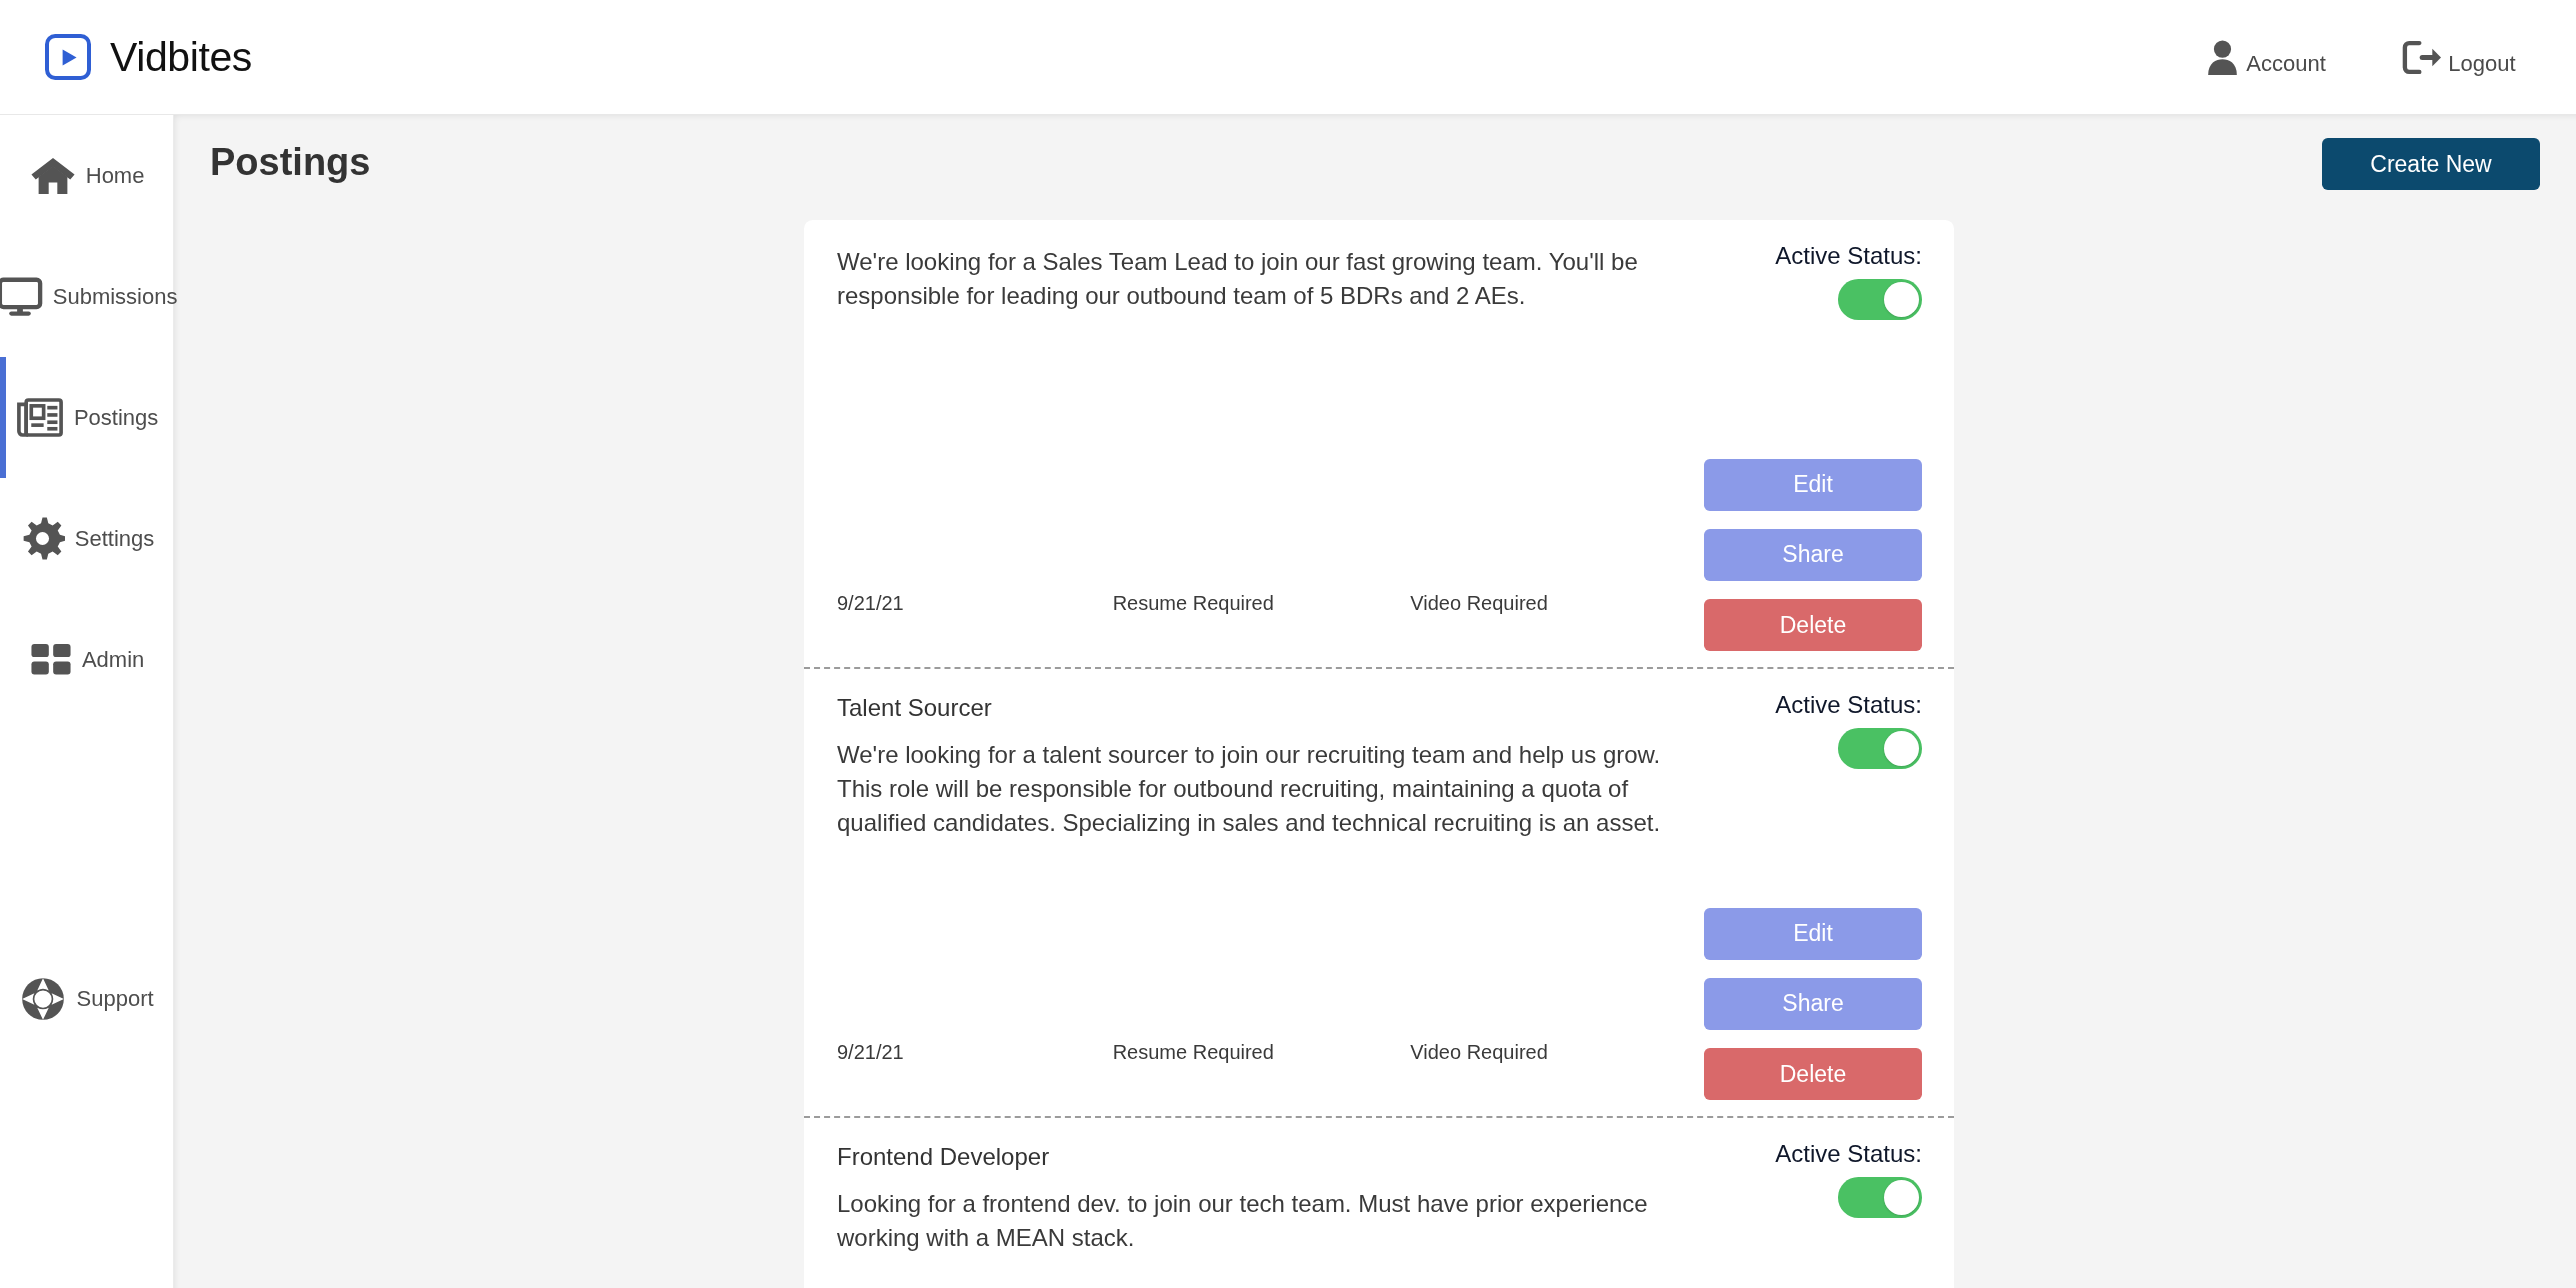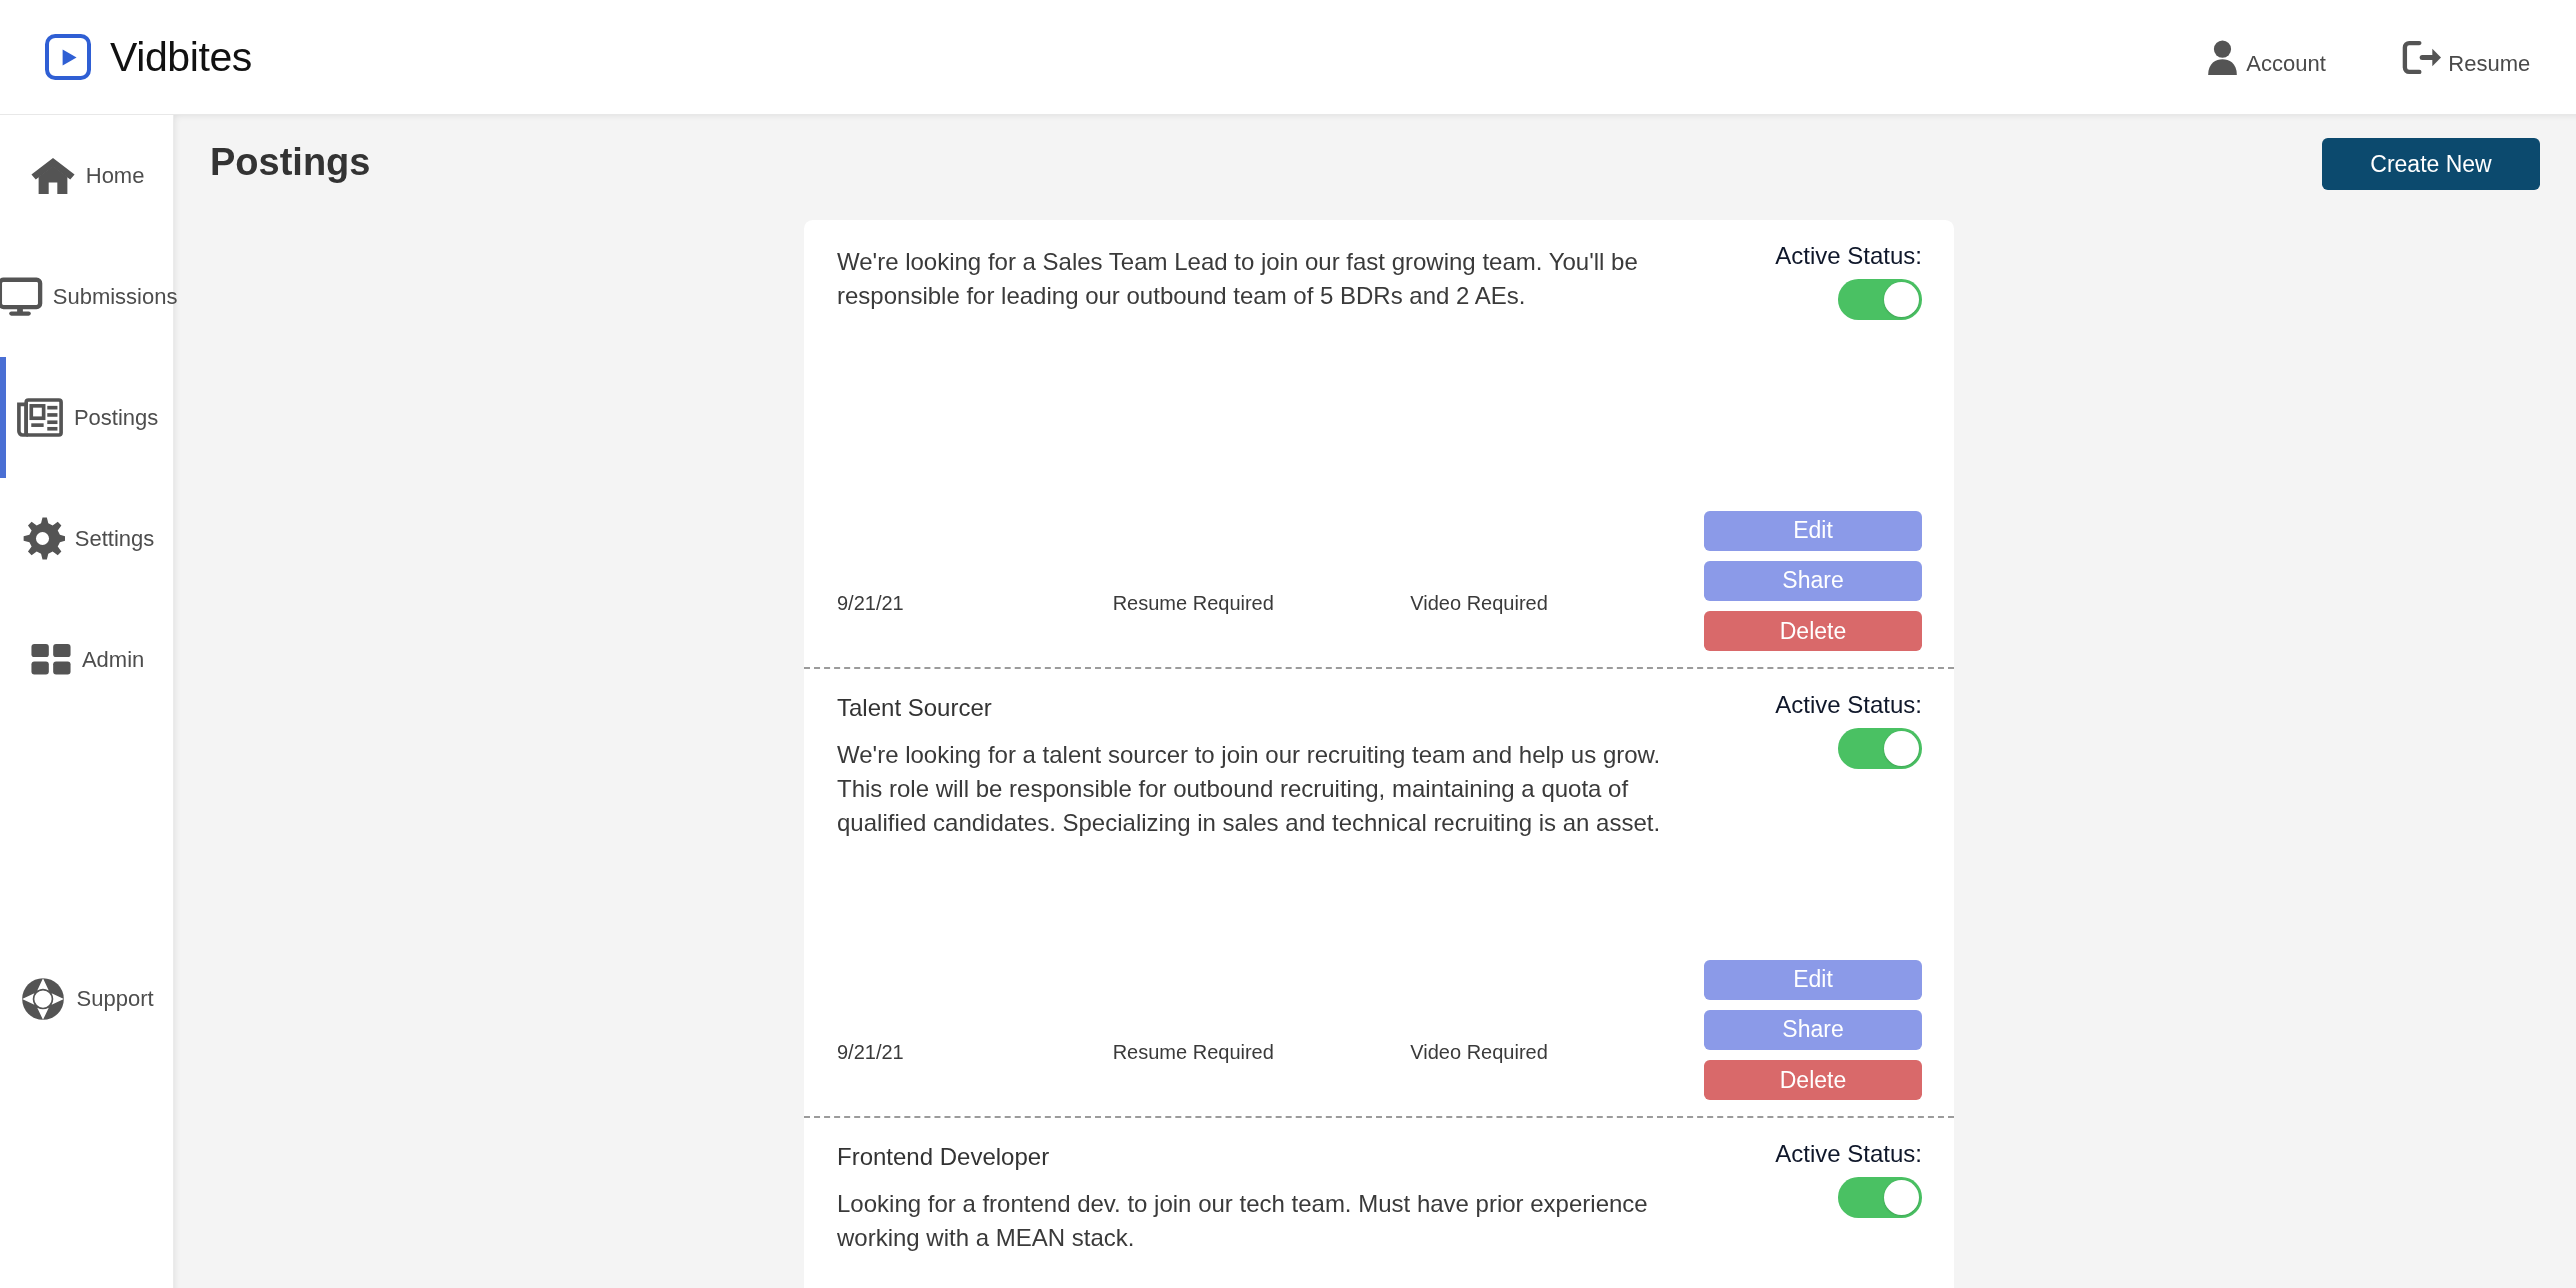--- a/index.html
+++ b/index.html
@@ -196,27 +196,28 @@
   .card-actions {
     position: absolute;
     right: 32px;
     bottom: 16px;
     width: 218px;
     display: flex;
     flex-direction: column;
     gap: 10.2px;
   }
   .act-btn {
-    width: 218px; height: 40px;
+    width: 218px; height: 52px;
     border: none;
     border-radius: 5.8px;
     font-size: 23px;
     color: #ffffff;
     font-family: "Liberation Sans", sans-serif;
     cursor: pointer;
+    margin-top: 8px;
   }
   .act-btn.primary { background: #8b9ae8; }
   .act-btn.danger  { background: #d9696a; }
   .card-meta {
     position: absolute;
     left: 33px;
     bottom: 52px;
     width: 835px;
     display: flex;
     font-size: 20px;
@@ -257,21 +258,21 @@
       <span class="tl">Account</span>
     </div>
     <div class="topbar-action">
       <span class="ti">
         <svg width="39" height="35" viewBox="0 0 54 48">
           <path d="M24 4 H10 a6 6 0 0 0 -6 6 v28 a6 6 0 0 0 6 6 h14" fill="none" stroke="#545454" stroke-width="6" stroke-linecap="round"></path>
           <path d="M28 24 H46" stroke="#545454" stroke-width="7" stroke-linecap="round"></path>
           <polygon points="42,12 54,24 42,36" fill="#545454"></polygon>
         </svg>
       </span>
-      <span class="tl">Resume</span>
+      <span class="tl">Logout</span>
     </div>
   </div>
 </div>
 
 <div class="sidebar">
 
   <div class="nav-item">
     <span class="nav-icon">
       <svg width="46" height="42" viewBox="0 0 64 58">
         <path d="M32 4 L62 27 L56 34 L32 16 L8 34 L2 27 Z" fill="#545454"></path>

